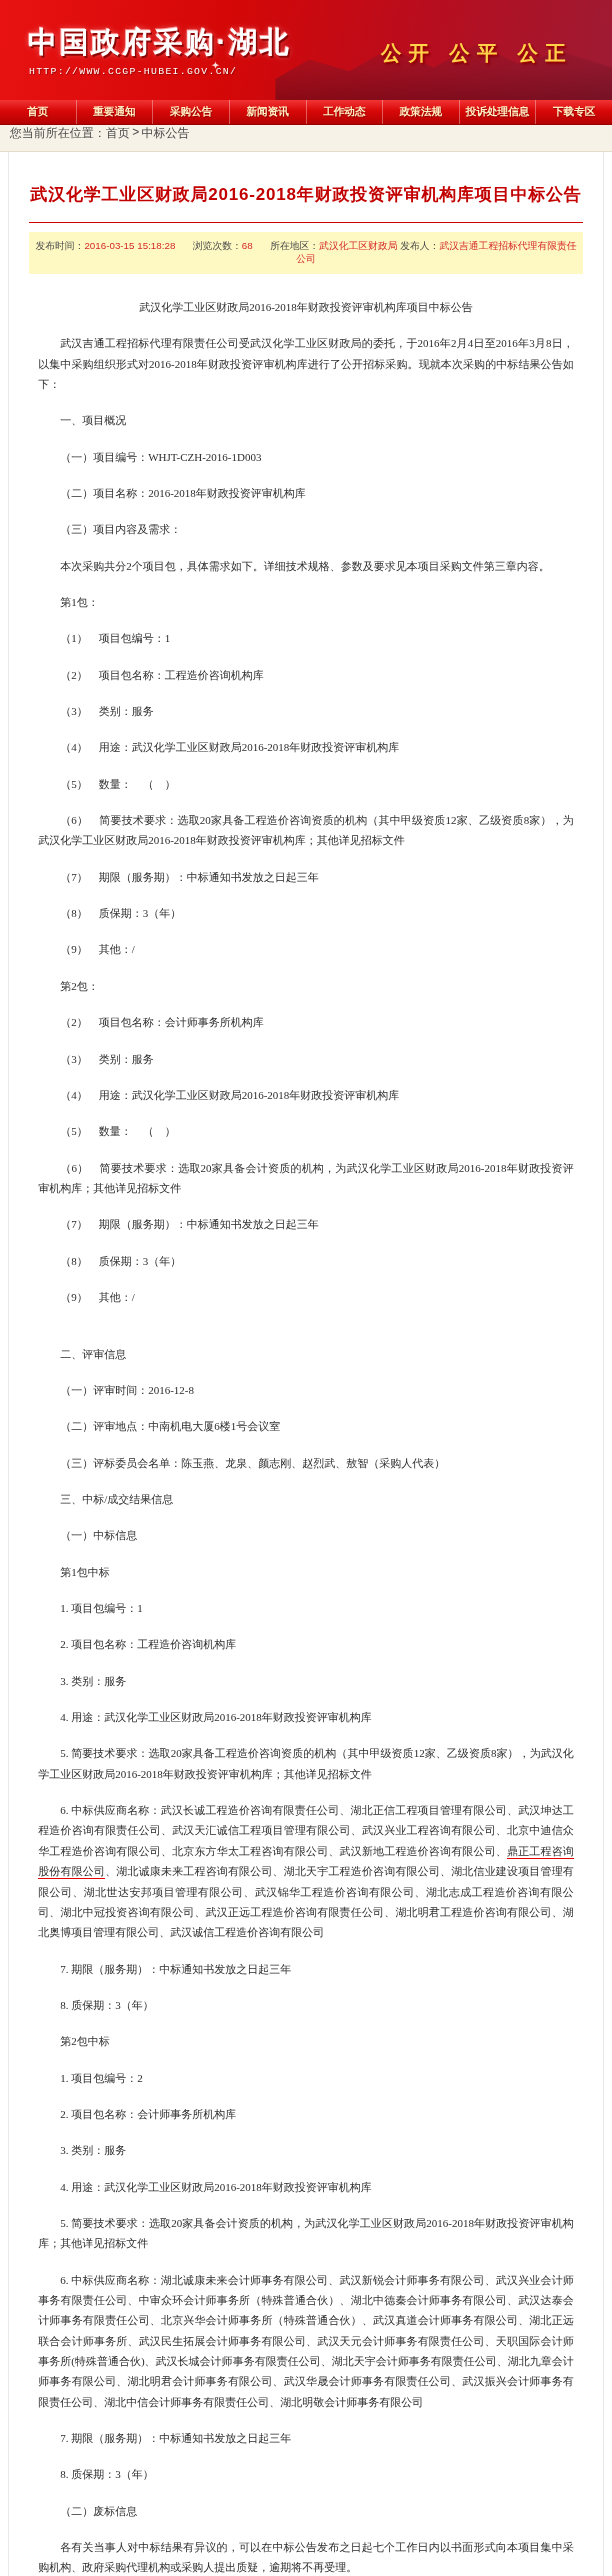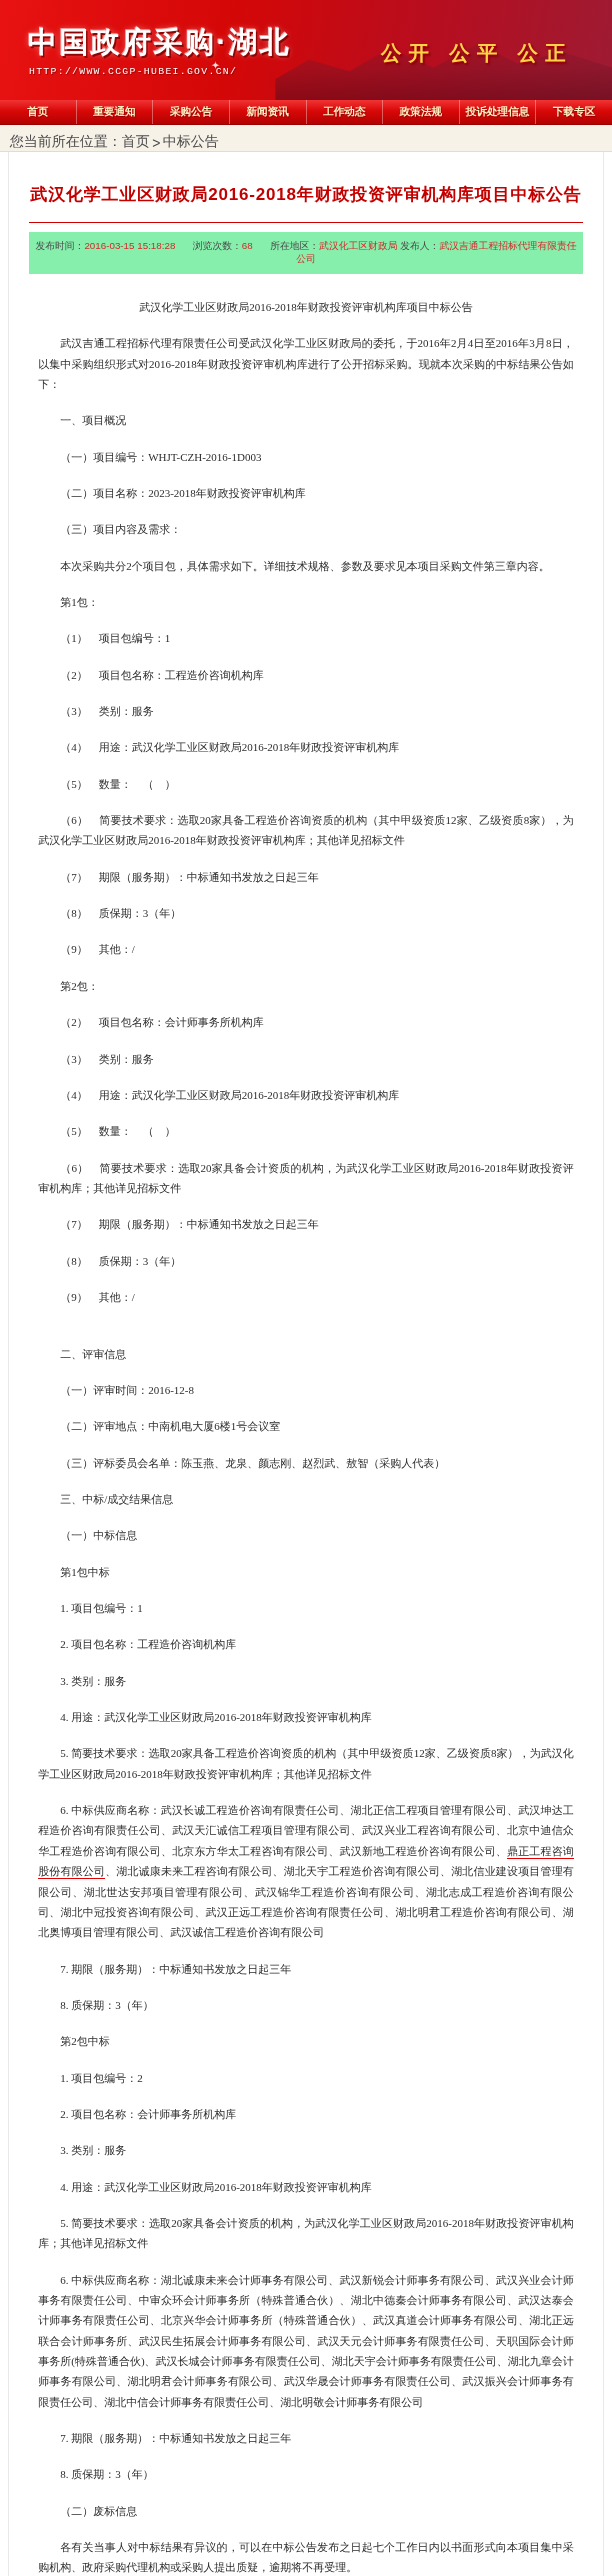--- a/index.html
+++ b/index.html
@@ -44,36 +44,36 @@
     flex:1; display:flex; align-items:center; justify-content:center;
     color:#ffefc2; font-size:10.6px; font-weight:bold; cursor:pointer;
     border-right:0.8px solid rgba(255,255,255,.35); text-shadow:0.8px 0.8px 0.8px rgba(120,0,0,.7);
     white-space:nowrap;
   }
   .nav-item:last-child{ border-right:none; }
 
   
   .breadcrumb{
     height:27px; background:#f7f2e8; border-bottom:0.8px solid #e5dcc8;
-    display:flex; align-items:flex-end; padding-left:9.8px; font-size:14px; color:#4a4a4a;
+    display:flex; align-items:flex-start; padding-left:9.8px; font-size:12px; color:#4a4a4a;
   }
   .breadcrumb .crumb-link{ cursor:pointer; }
   .breadcrumb .sep{ margin:0 2.4px; }
 
   
   .content{
     margin:0 8.2px; border:0.8px solid #e9e9e9; border-top:none; background:#fff; padding-top:31px;
   }
   .article-title{
     text-align:center; color:#c30000; font-size:17px; font-weight:bold; letter-spacing:0.8px;
     padding:0 16.3px;
   }
   .red-rule{ height:1.6px; background:#cf0000; margin:16.3px 19.6px 0; }
   .meta-bar{
-    margin:8.2px 19.6px 0; background:#86efac; padding:8.2px 4.9px; text-align:center; font-size:9.8px; color:#4a4a4a;
+    margin:8.2px 19.6px 0; background:#fef9c3; padding:8.2px 4.9px; text-align:center; font-size:9.8px; color:#4a4a4a;
   }
   .meta-bar .val{ color:#d42a2a; }
   .meta-bar .gap{ display:inline-block; width:14.7px; }
 
   .article-body{
     padding:23px 29px 13px; font-family:"Liberation Serif","DejaVu Serif",serif;
     font-size:11px; color:#2d2d2d;
   }
   .para{ margin:0 0 10.6px; line-height:1.85; text-align:justify; }
   .para.indent{ text-indent:2em;margin-top:16px; }
@@ -127,21 +127,21 @@
     <span>所在地区：</span><span class="val">武汉化工区财政局</span>
     <span> </span>
     <span>发布人：</span><span class="val">武汉吉通工程招标代理有限责任公司</span>
   </div>
 
   <div class="article-body">
       <p class="para center">武汉化学工业区财政局2016-2018年财政投资评审机构库项目中标公告</p>
       <p class="para indent">武汉吉通工程招标代理有限责任公司受武汉化学工业区财政局的委托，于2016年2月4日至2016年3月8日，以集中采购组织形式对2016-2018年财政投资评审机构库进行了公开招标采购。现就本次采购的中标结果公告如下：</p>
       <p class="para indent">一、项目概况</p>
       <p class="para indent">（一）项目编号：WHJT-CZH-2016-1D003</p>
-      <p class="para indent">（二）项目名称：2023-2018年财政投资评审机构库</p>
+      <p class="para indent">（二）项目名称：2016-2018年财政投资评审机构库</p>
       <p class="para indent">（三）项目内容及需求：</p>
       <p class="para indent">本次采购共分2个项目包，具体需求如下。详细技术规格、参数及要求见本项目采购文件第三章内容。</p>
       <p class="para indent">第1包：</p>
       <p class="para indent">（1）　项目包编号：1</p>
       <p class="para indent">（2）　项目包名称：工程造价咨询机构库</p>
       <p class="para indent">（3）　类别：服务</p>
       <p class="para indent">（4）　用途：武汉化学工业区财政局2016-2018年财政投资评审机构库</p>
       <p class="para indent">（5）　数量：　（　）</p>
       <p class="para indent">（6）　简要技术要求：选取20家具备工程造价咨询资质的机构（其中甲级资质12家、乙级资质8家），为武汉化学工业区财政局2016-2018年财政投资评审机构库；其他详见招标文件</p>
       <p class="para indent">（7）　期限（服务期）：中标通知书发放之日起三年</p>

